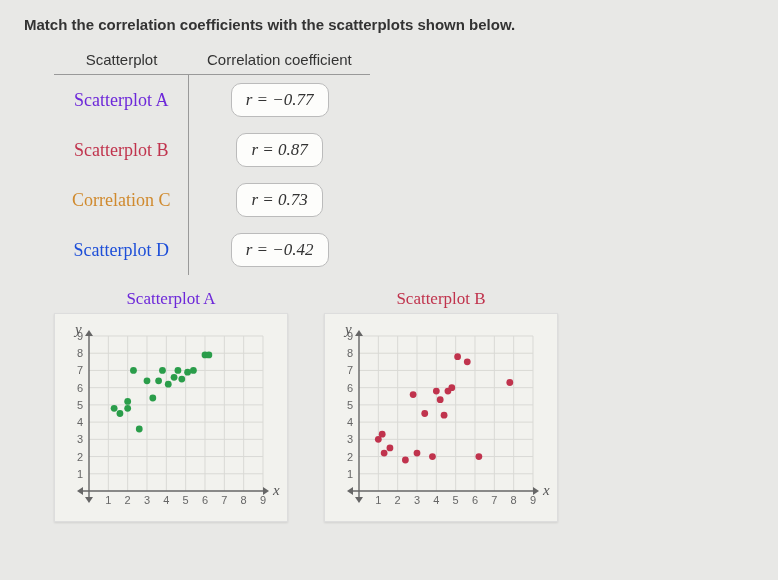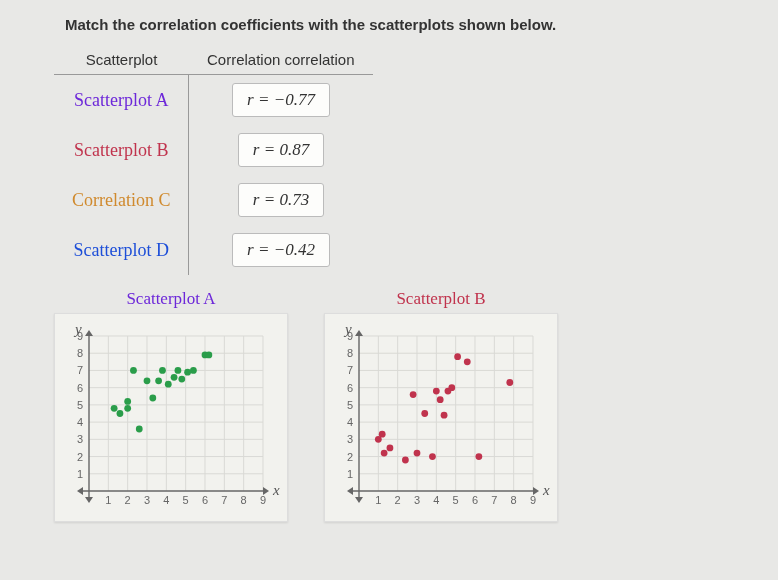--- a/index.html
+++ b/index.html
@@ -4,21 +4,21 @@
   <style>
     * { box-sizing: border-box; margin: 0; padding: 0; }
     body {
       font-family: -apple-system, BlinkMacSystemFont, "Segoe UI", Arial, sans-serif;
       background: #e8e8e6;
       width: 778px;
       height: 580px;
       padding: 16px 24px;
       color: #333;
     }
-    .question { font-weight: 600; font-size: 15px; margin-bottom: 12px; margin-left: 41px; }
+    .question { font-weight: 600; font-size: 15px; margin-bottom: 12px; }
     .match-table {
       border-collapse: collapse;
       margin-left: 30px;
       margin-bottom: 14px;
     }
     .match-table th {
       font-weight: 400;
       font-size: 15px;
       padding: 6px 18px;
       border-bottom: 1px solid #999;
@@ -26,21 +26,21 @@
     .match-table td {
       padding: 8px 18px;
       text-align: center;
       font-size: 18px;
       font-family: Georgia, "Times New Roman", serif;
     }
     .match-table td:first-child { border-right: 1px solid #999; }
     .coeff-box {
       display: inline-block;
       border: 1px solid #bbb;
-      border-radius: 3px;
+      border-radius: 10px;
       background: #fdfdfb;
       padding: 6px 14px;
       font-family: Georgia, "Times New Roman", serif;
       font-style: italic;
       font-size: 17px;
       color: #333;
     }
     .sp-a { color: #6d28d9; }
     .sp-b { color: #c0334d; }
     .sp-c { color: #d08a2e; }
@@ -76,21 +76,21 @@
   </style>
 </head>
 <body>
 
 <div class="question">Match the correlation coefficients with the scatterplots shown below.</div>
 
 <table class="match-table">
   <thead>
     <tr>
       <th>Scatterplot</th>
-      <th>Correlation correlation</th>
+      <th>Correlation coefficient</th>
     </tr>
   </thead>
   <tbody>
     <tr>
       <td class="sp-a">Scatterplot A</td>
       <td><div class="coeff-box">r = −0.77</div></td>
     </tr>
     <tr>
       <td class="sp-b">Scatterplot B</td>
       <td><div class="coeff-box">r = 0.87</div></td>

